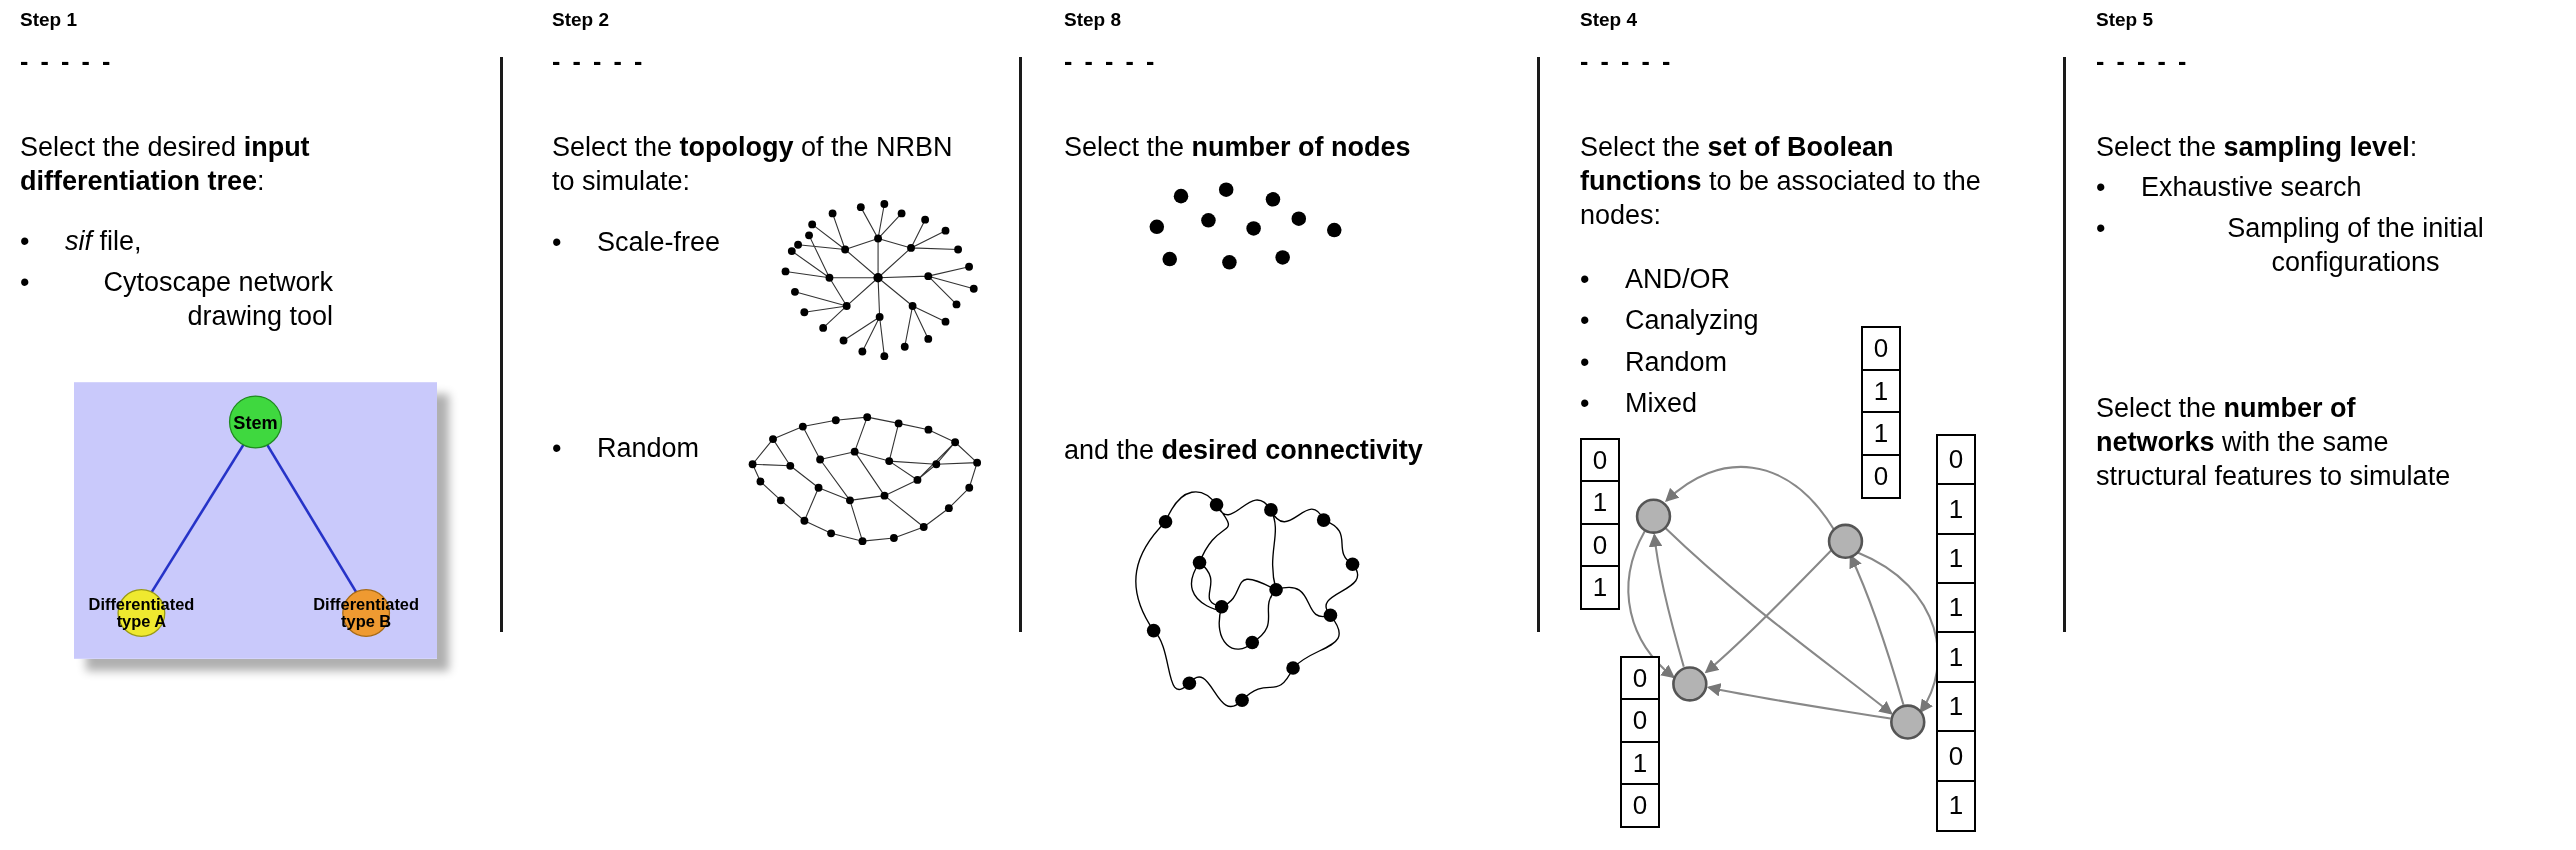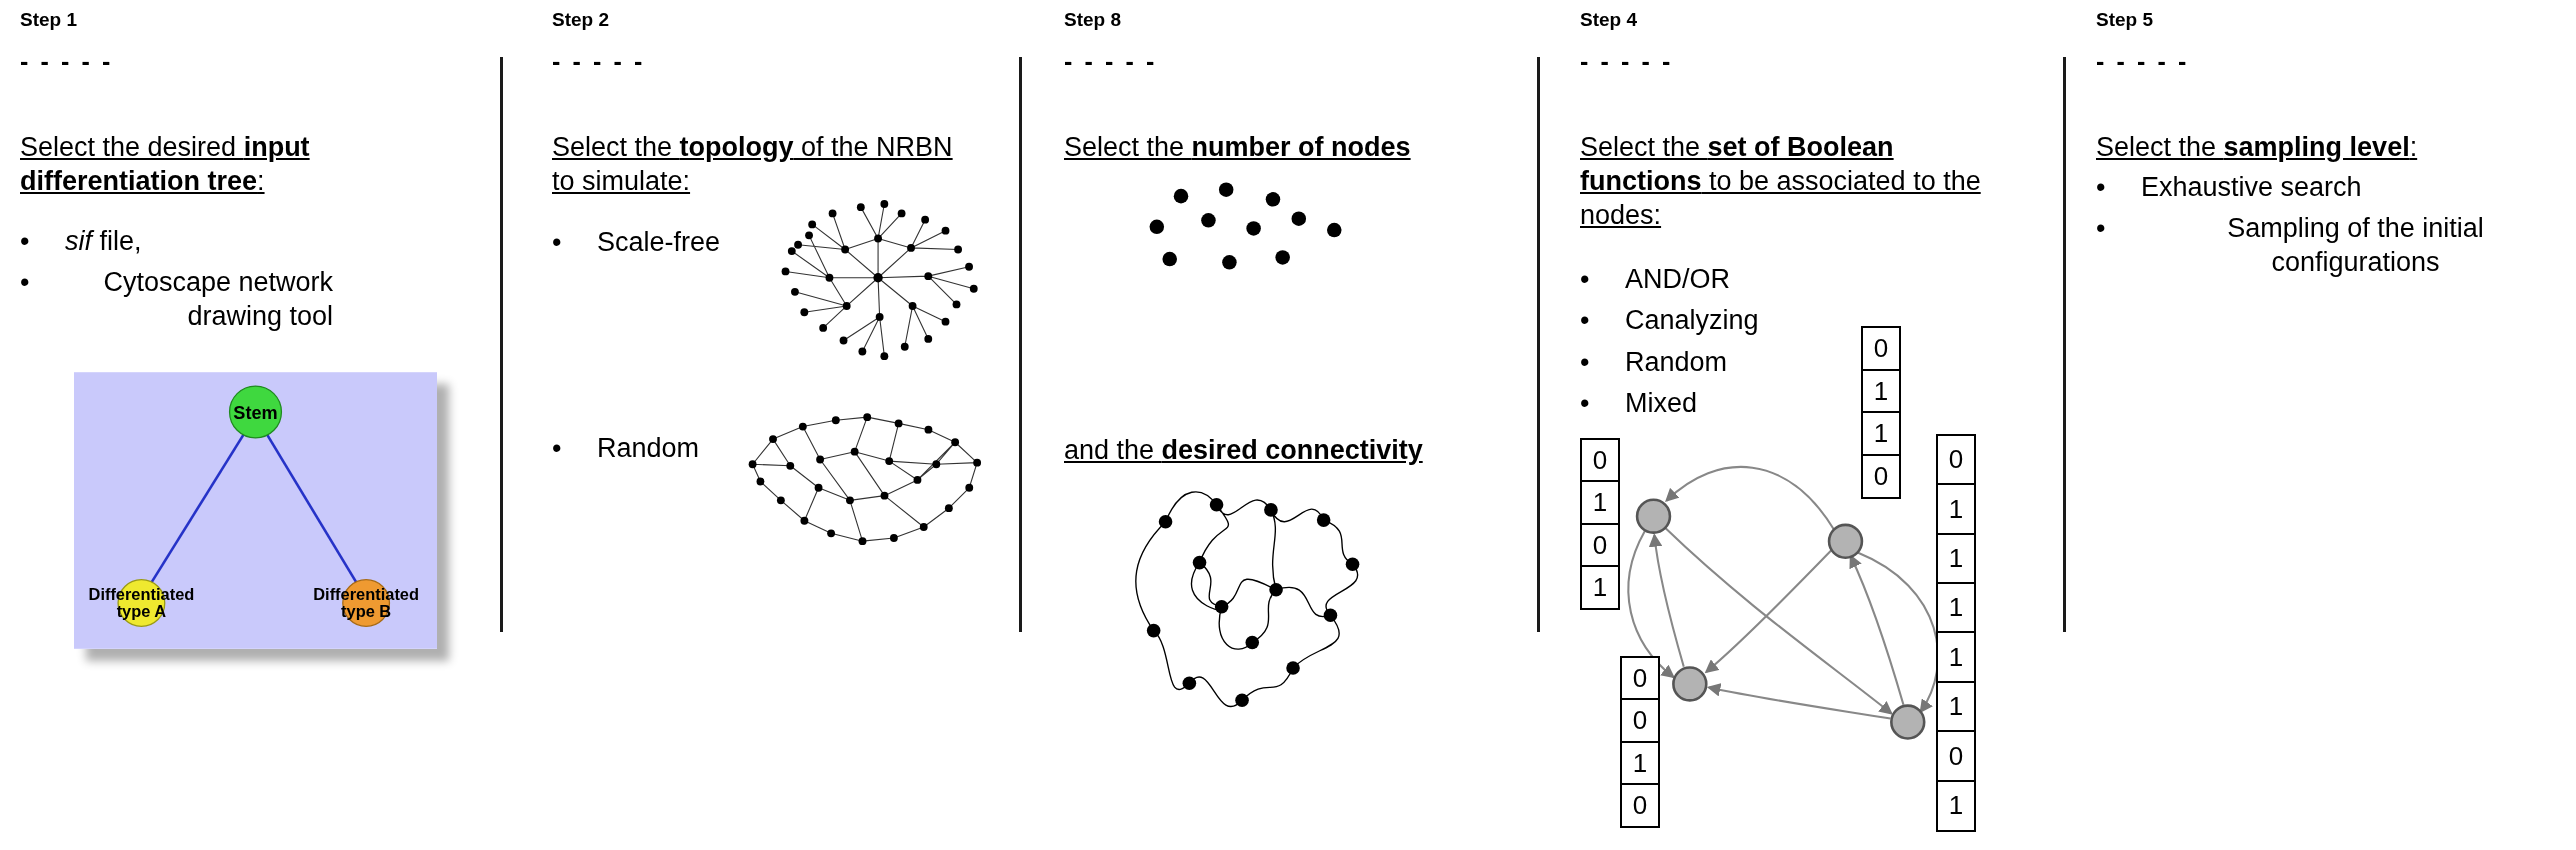--- a/index.html
+++ b/index.html
@@ -9,34 +9,34 @@
   #dv1{left:500px}#dv2{left:1019px}#dv3{left:1537px}#dv4{left:2063px}
   .col{position:absolute;top:8.7px;}
   #col1{left:20px;width:474px;height:835px;}
   #col2{left:552px;width:459px;height:835px;}
   #col3{left:1064px;width:460px;height:835px;}
   #col4{left:1580px;width:472px;height:835px;}
   #col5{left:2096px;width:474px;height:835px;}
   .step-title{position:absolute;top:0;left:0;margin:0;font-size:19px;font-weight:bold;}
   .dashes{position:absolute;top:38px;left:0;font-size:25px;font-weight:bold;letter-spacing:2.6px;}
   .txt{font-size:27px;line-height:34px;}
-  p{margin:0;text-decoration:underline;}
+  p{margin:0;}
   .intro{position:absolute;left:0;top:121px;}
   #c1intro{width:474px;} #c2intro{width:407px;} #c4intro{width:433px;} #c5intro{width:474px;}
   #c3l1{position:absolute;left:0;top:121px;width:460px;}
   #c3l2{position:absolute;left:0;top:424px;width:460px;}
   .bullet{position:absolute;left:0;display:flex;align-items:flex-start;}
   .mk{width:45px;flex:none;}
   .bt{flex:1;}
   #c1b1{top:215px;} #c1b2{top:256px;} #c1b2 .bt{max-width:268px;text-align:right;}
   #c2b1{top:216px;} #c2b2{top:422px;}
   #c4b1{top:253px;} #c4b2{top:294px;} #c4b3{top:336px;} #c4b4{top:377px;}
   #c5b1{top:161px;} #c5b2{top:202px;} #c5b2 .bt{max-width:433px;text-align:center;}
   #c5p2{position:absolute;left:0;top:382px;width:385px;}
-  .tree-wrap{position:absolute;left:54px;top:363px;width:363px;height:277px;
+  .tree-wrap{position:absolute;left:54px;top:373px;width:363px;height:277px;
              box-shadow:12px 12px 8.7px #b0b0b0;}
   .tree-wrap svg{display:block;}
   .tree-label{font-weight:bold;fill:#000;}
   #c2sf{position:absolute;left:199px;top:169px;}
   #c2rnd{position:absolute;left:186px;top:394px;}
   #c3dots{position:absolute;left:67px;top:171px;}
   #c3curvy{position:absolute;left:50px;top:472px;}
   #c4g{position:absolute;left:0;top:310px;width:467px;height:525px;}
   #c4svg{position:absolute;left:0;top:0;z-index:1;}
   .tt{position:absolute;z-index:2;}
@@ -293,16 +293,17 @@
     <div class="dashes">- - - - -</div>
     <p class="txt intro" id="c5intro"><span>Select the </span><b>sampling level</b><span>:</span></p>
     <div class="bullet txt" id="c5b1">
       <span class="mk">•</span>
       <span class="bt">Exhaustive search</span>
     </div>
     <div class="bullet txt" id="c5b2">
       <span class="mk">•</span>
       <span class="bt">Sampling of the initial configurations</span>
     </div>
+    <p class="txt" id="c5p2"><span>Select the </span><b>number of networks</b><span> with the same structural features to simulate</span></p>
   </section>
 
 </div>
 
 
 </body></html>

